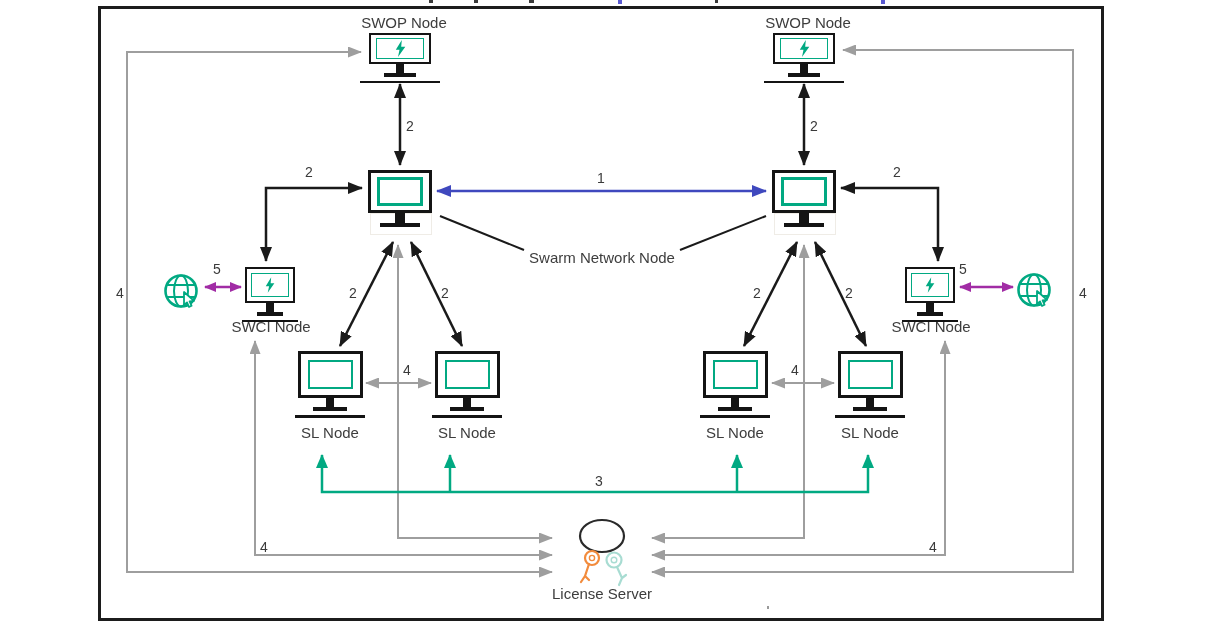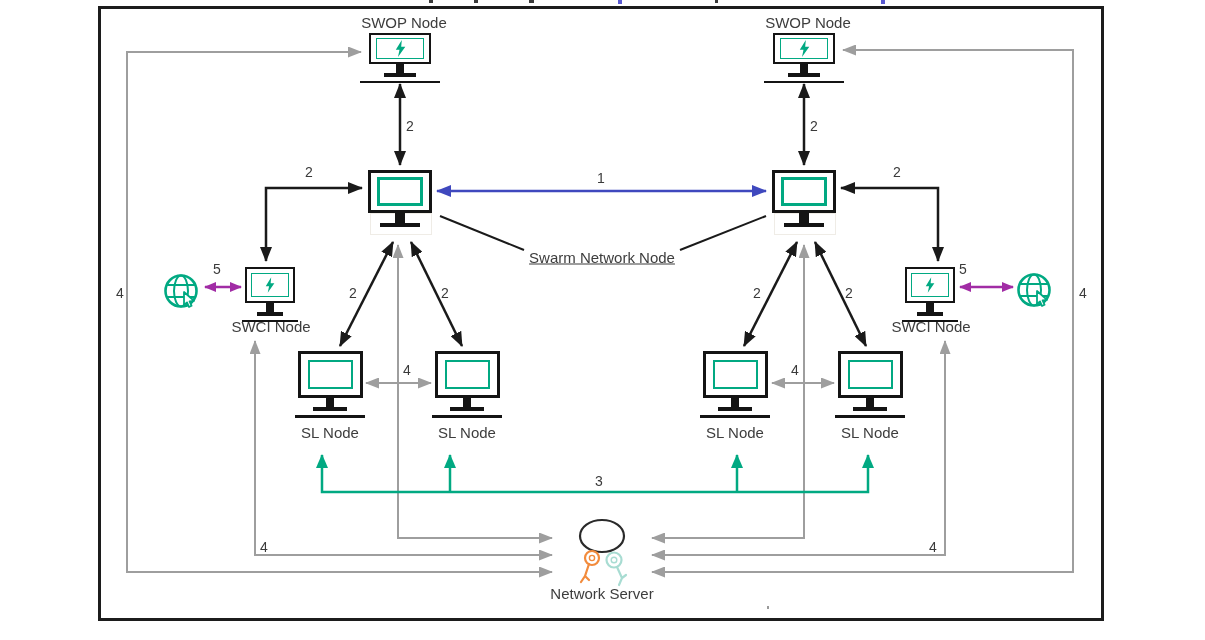--- a/index.html
+++ b/index.html
@@ -231,22 +231,22 @@
 </div>
 
 <div class="lbl" style="left:404px;top:22px;">SWOP Node</div>
 <div class="lbl" style="left:808px;top:22px;">SWOP Node</div>
 <div class="lbl" style="left:271px;top:326px;">SWCI Node</div>
 <div class="lbl" style="left:931px;top:326px;">SWCI Node</div>
 <div class="lbl" style="left:330px;top:432px;">SL Node</div>
 <div class="lbl" style="left:467px;top:432px;">SL Node</div>
 <div class="lbl" style="left:735px;top:432px;">SL Node</div>
 <div class="lbl" style="left:870px;top:432px;">SL Node</div>
-<div class="lbl" style="left:602px;top:257px;text-decoration:underline;">Swarm Network Node</div>
-<div class="lbl" style="left:602px;top:593px;">Network Server</div>
+<div class="lbl" style="left:602px;top:257px;">Swarm Network Node</div>
+<div class="lbl" style="left:602px;top:593px;">License Server</div>
 
 <div class="num" style="left:601px;top:178px;">1</div>
 <div class="num" style="left:410px;top:126px;">2</div>
 <div class="num" style="left:814px;top:126px;">2</div>
 <div class="num" style="left:309px;top:172px;">2</div>
 <div class="num" style="left:897px;top:172px;">2</div>
 <div class="num" style="left:353px;top:293px;">2</div>
 <div class="num" style="left:445px;top:293px;">2</div>
 <div class="num" style="left:757px;top:293px;">2</div>
 <div class="num" style="left:849px;top:293px;">2</div>

